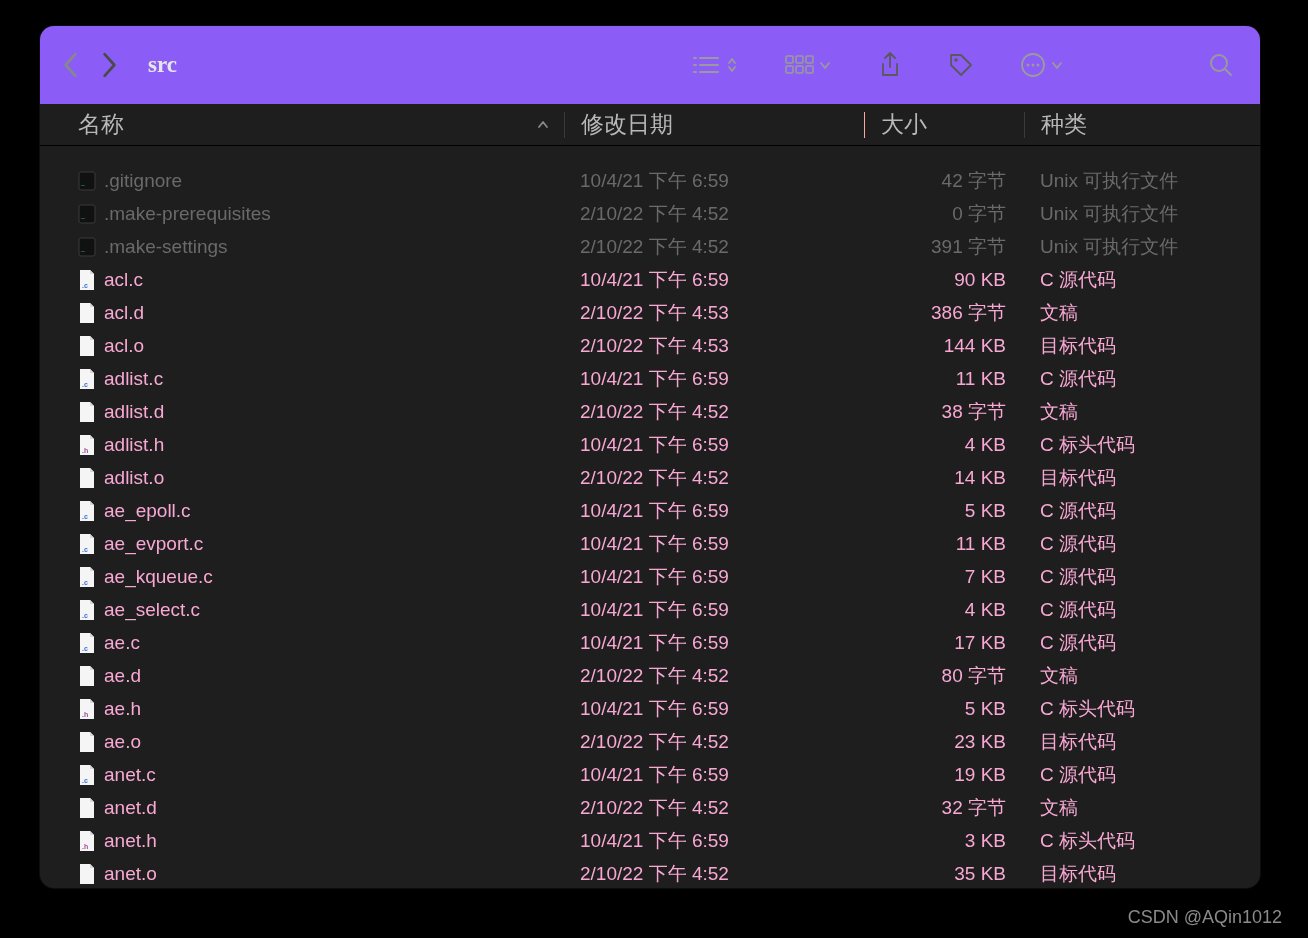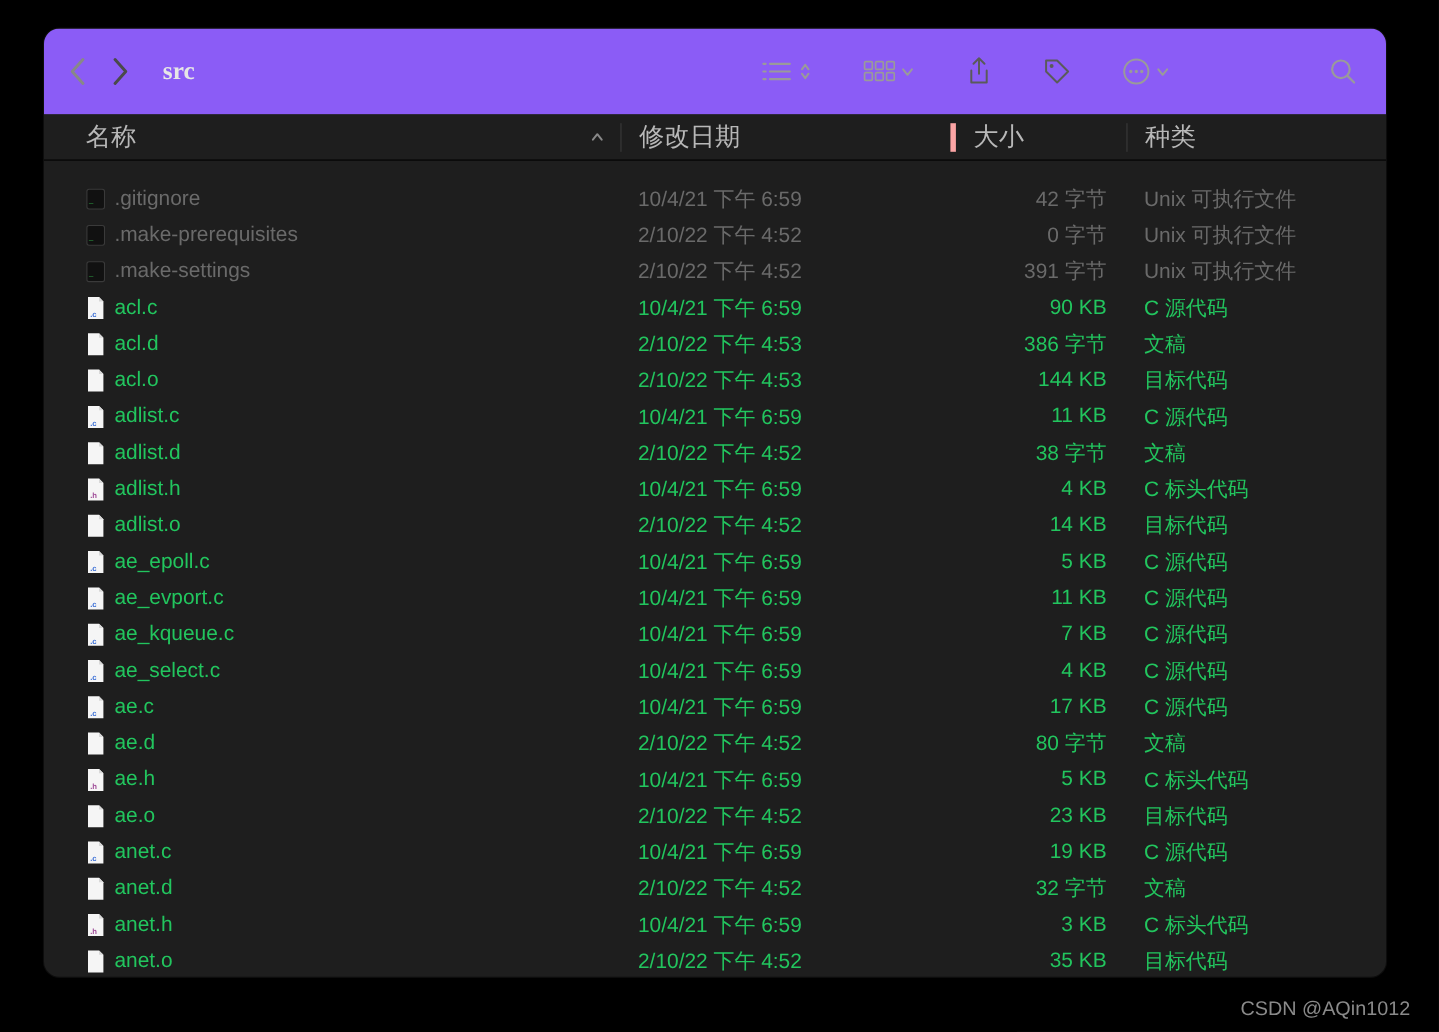--- a/index.html
+++ b/index.html
@@ -47,29 +47,29 @@
     display: flex;
     align-items: center;
     border-bottom: 1px solid #000;
     font-size: 23px;
     color: #b8b8b8;
     padding-left: 6px;
   }
   .col-name { width: 518px; display:flex; align-items:center; padding-left: 32px; }
   .col-name .sort { margin-left:auto; margin-right:14px; color:#888; }
   .col-date { width: 300px; padding-left: 16px; border-left:1px solid #3a3a3a; height:26px; display:flex; align-items:center;}
-  .col-size { width: 160px; padding-left: 16px; border-left:5px solid #fca5a5; height:26px; display:flex; align-items:center;}
+  .col-size { width: 160px; padding-left: 16px; border-left:1px solid #fca5a5; height:26px; display:flex; align-items:center;}
   .col-kind { flex:1; padding-left: 16px; border-left:1px solid #3a3a3a; height:26px; display:flex; align-items:center;}
   .files { padding-top: 18px; }
   .row {
     height: 33px;
     display: flex;
     align-items: center;
     font-size: 19px;
-    color: #22c55e;
+    color: #f9a8d4;
     padding-left: 6px;
     cursor:pointer;
   }
   .row.dim { color: #6a6a6a; }
   .c-name { width: 518px; display:flex; align-items:center; gap:8px; padding-left:32px; }
   .c-date { width: 300px; padding-left:16px; }
   .c-size { width: 160px; text-align:right; padding-right:18px; }
   .c-kind { flex:1; padding-left:16px; }
   .ficon { width:18px; height:22px; flex-shrink:0; }
   .watermark {

